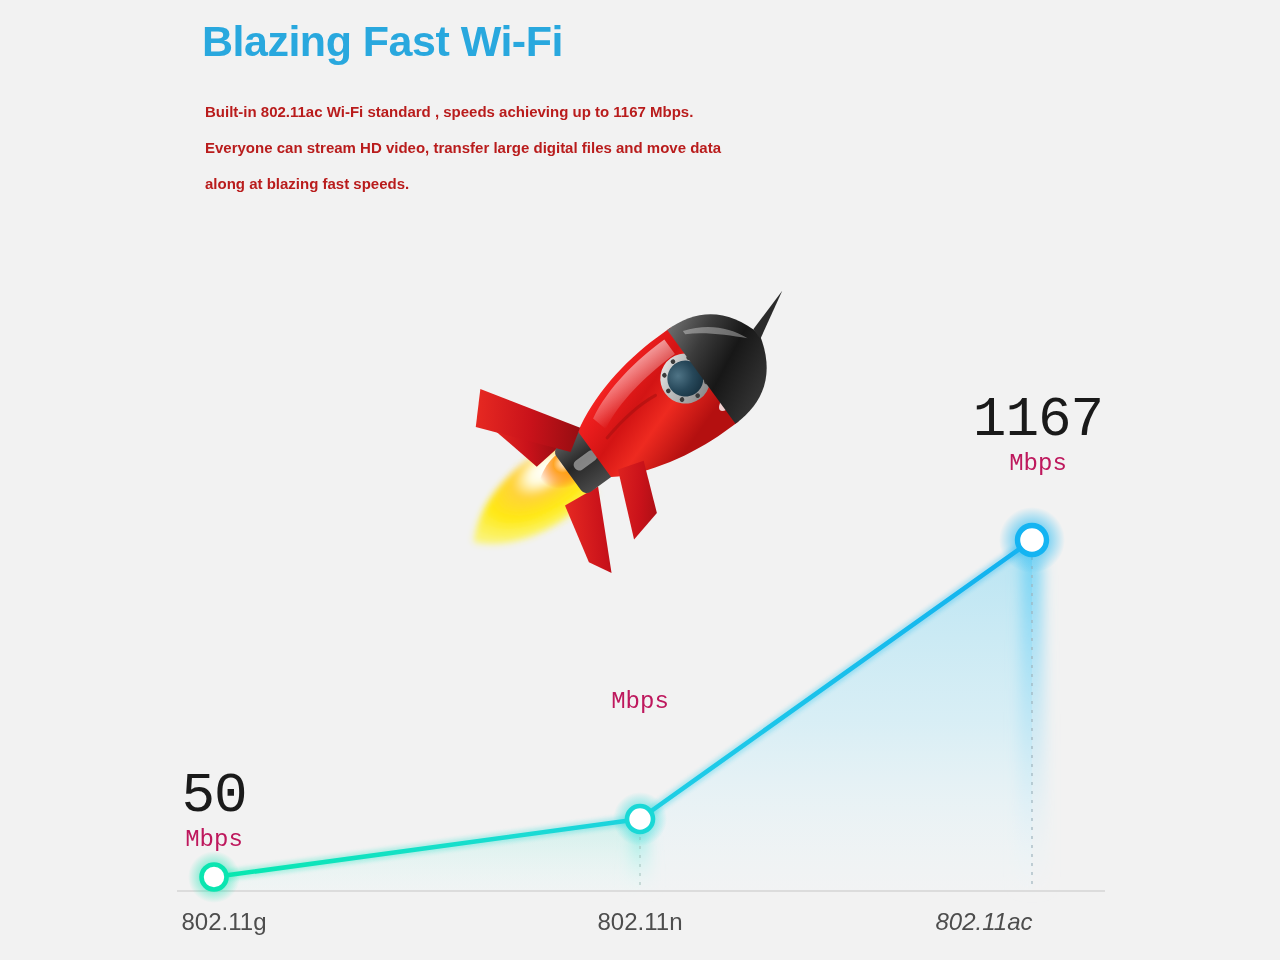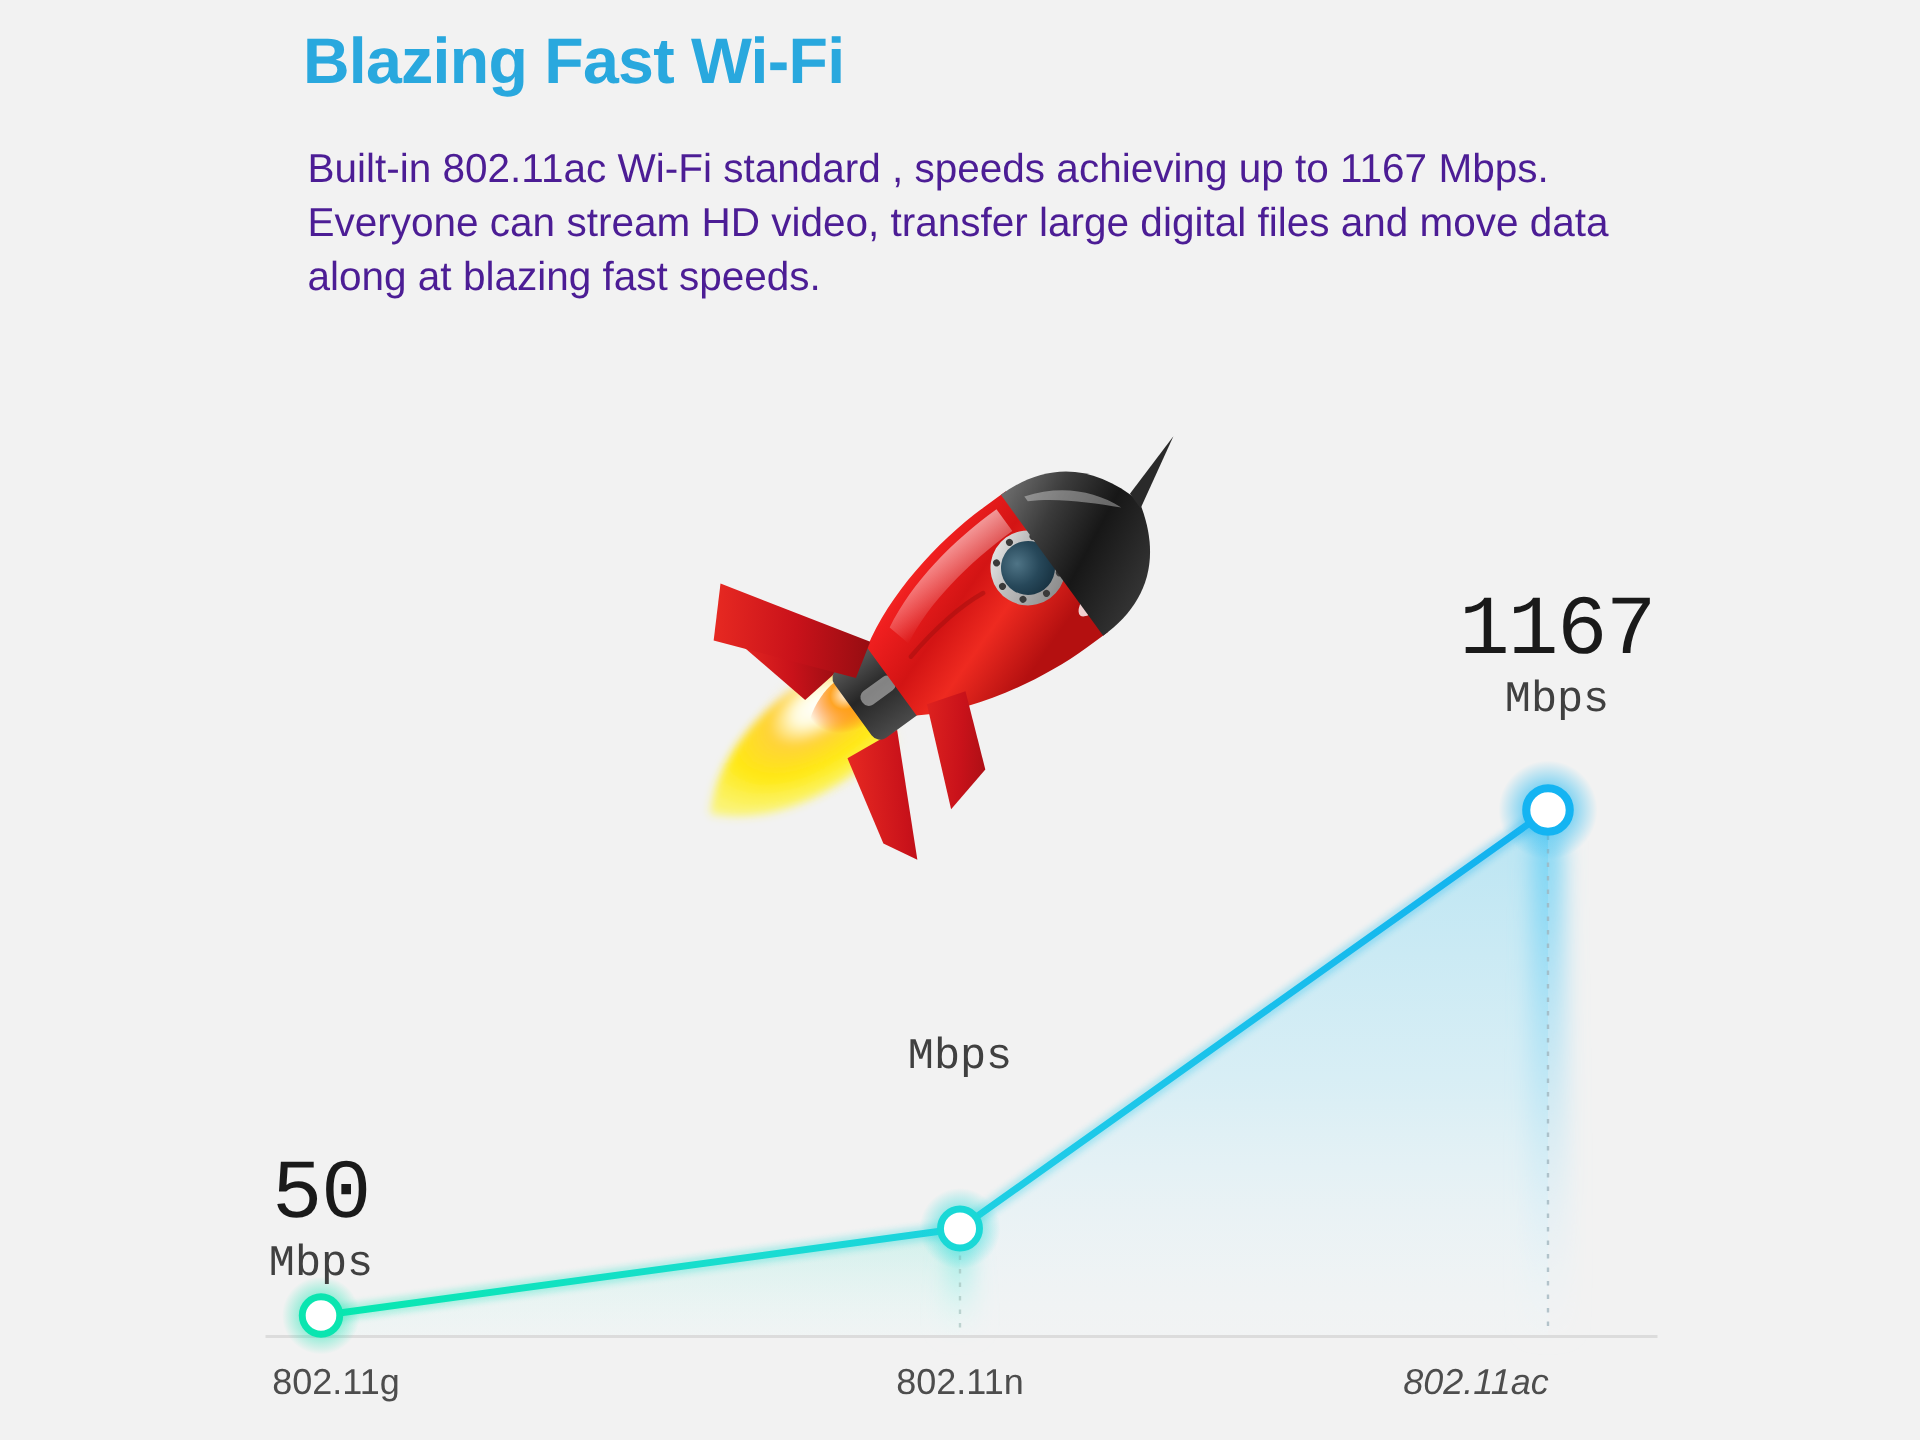--- a/index.html
+++ b/index.html
@@ -31,24 +31,24 @@
     letter-spacing: -0.5px;
     color: #29a8de;
     line-height: 1.1;
     white-space: nowrap;
   }
   .subcopy {
     position: absolute;
     left: 205px;
     top: 94px;
     width: 900px;
-    font-size: 27px;
+    font-size: 15px;
     line-height: 36px;
-    color: #4c1d95;
-    font-weight: 400;
+    color: #b91c1c;
+    font-weight: 700;
   }
   .subcopy .line { display: block; white-space: nowrap; }
 
   
   #chart-area {
     position: absolute;
     left: 0;
     top: 0;
     width: 1280px;
     height: 960px;
@@ -69,23 +69,23 @@
   }
   .val-num {
     display: block;
     font-size: 56px;
     font-weight: 400;
     letter-spacing: -1px;
     color: #1a1a1a;
   }
   .val-unit {
     display: block;
-    font-size: 29px;
+    font-size: 24px;
     font-weight: 400;
-    color: #404040;
+    color: #be185d;
     margin-top: 4px;
   }
 
   .axis-label {
     position: absolute;
     text-align: center;
     font-size: 24px;
     color: #4d4d4d;
     line-height: 1;
     white-space: nowrap;

